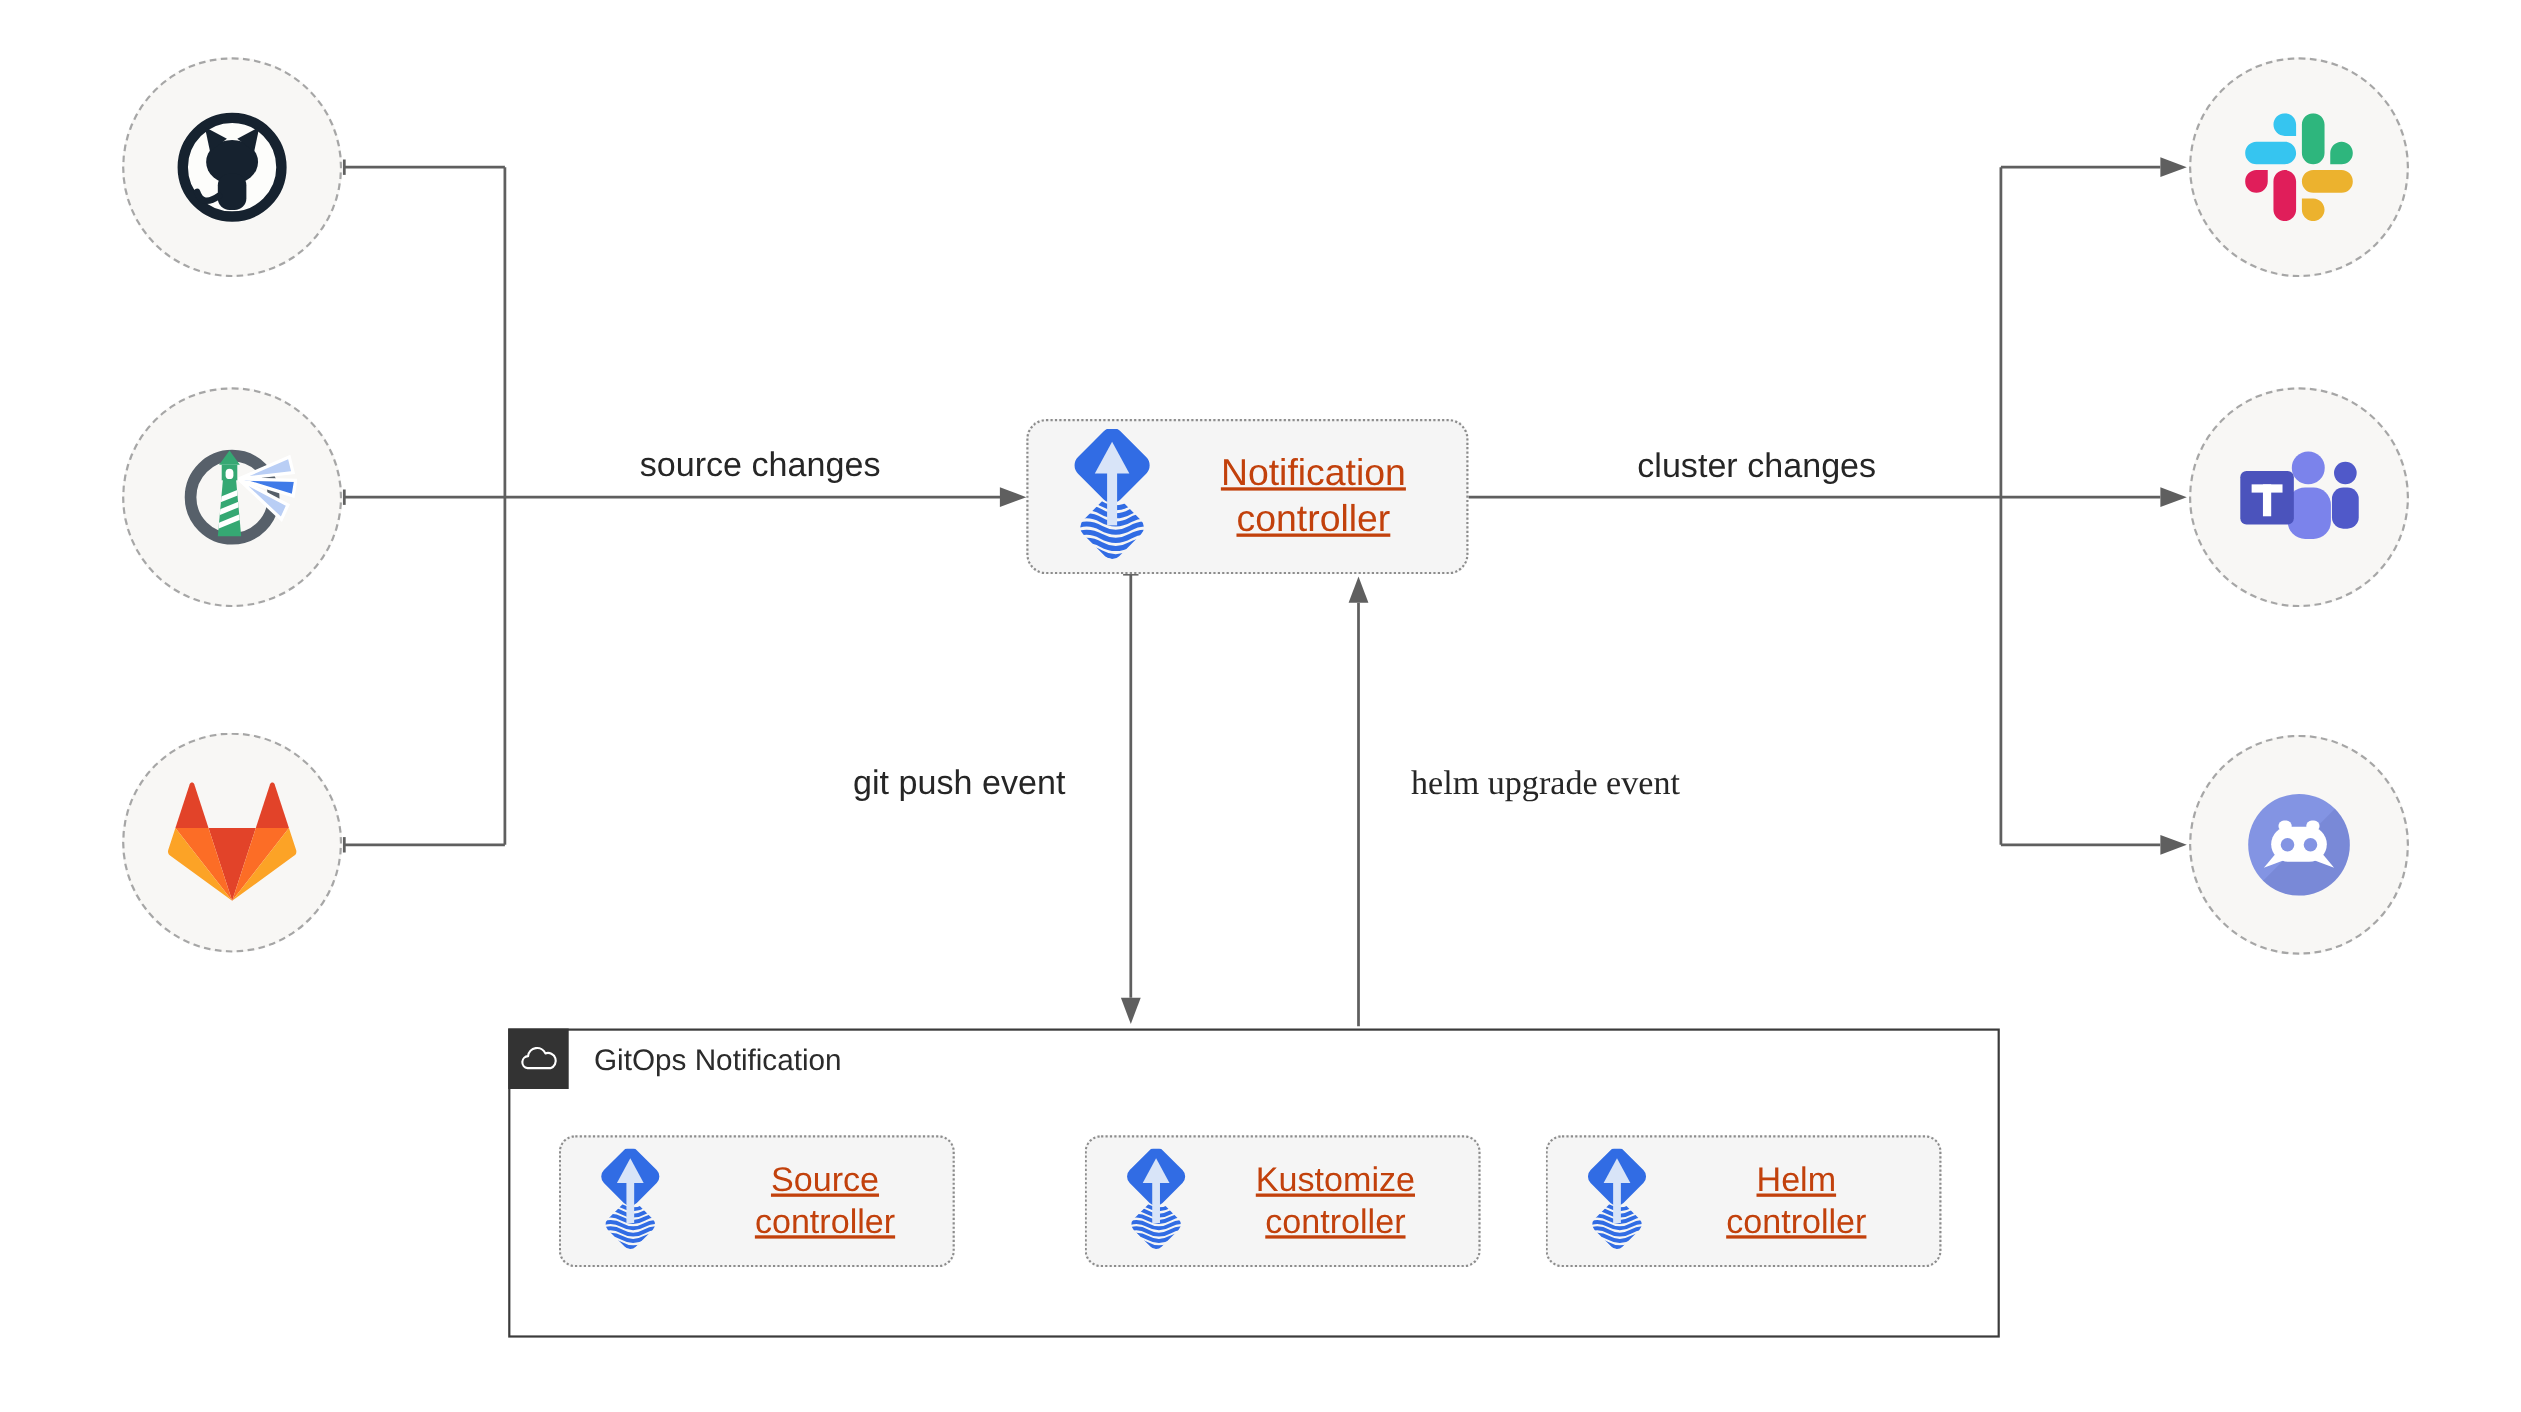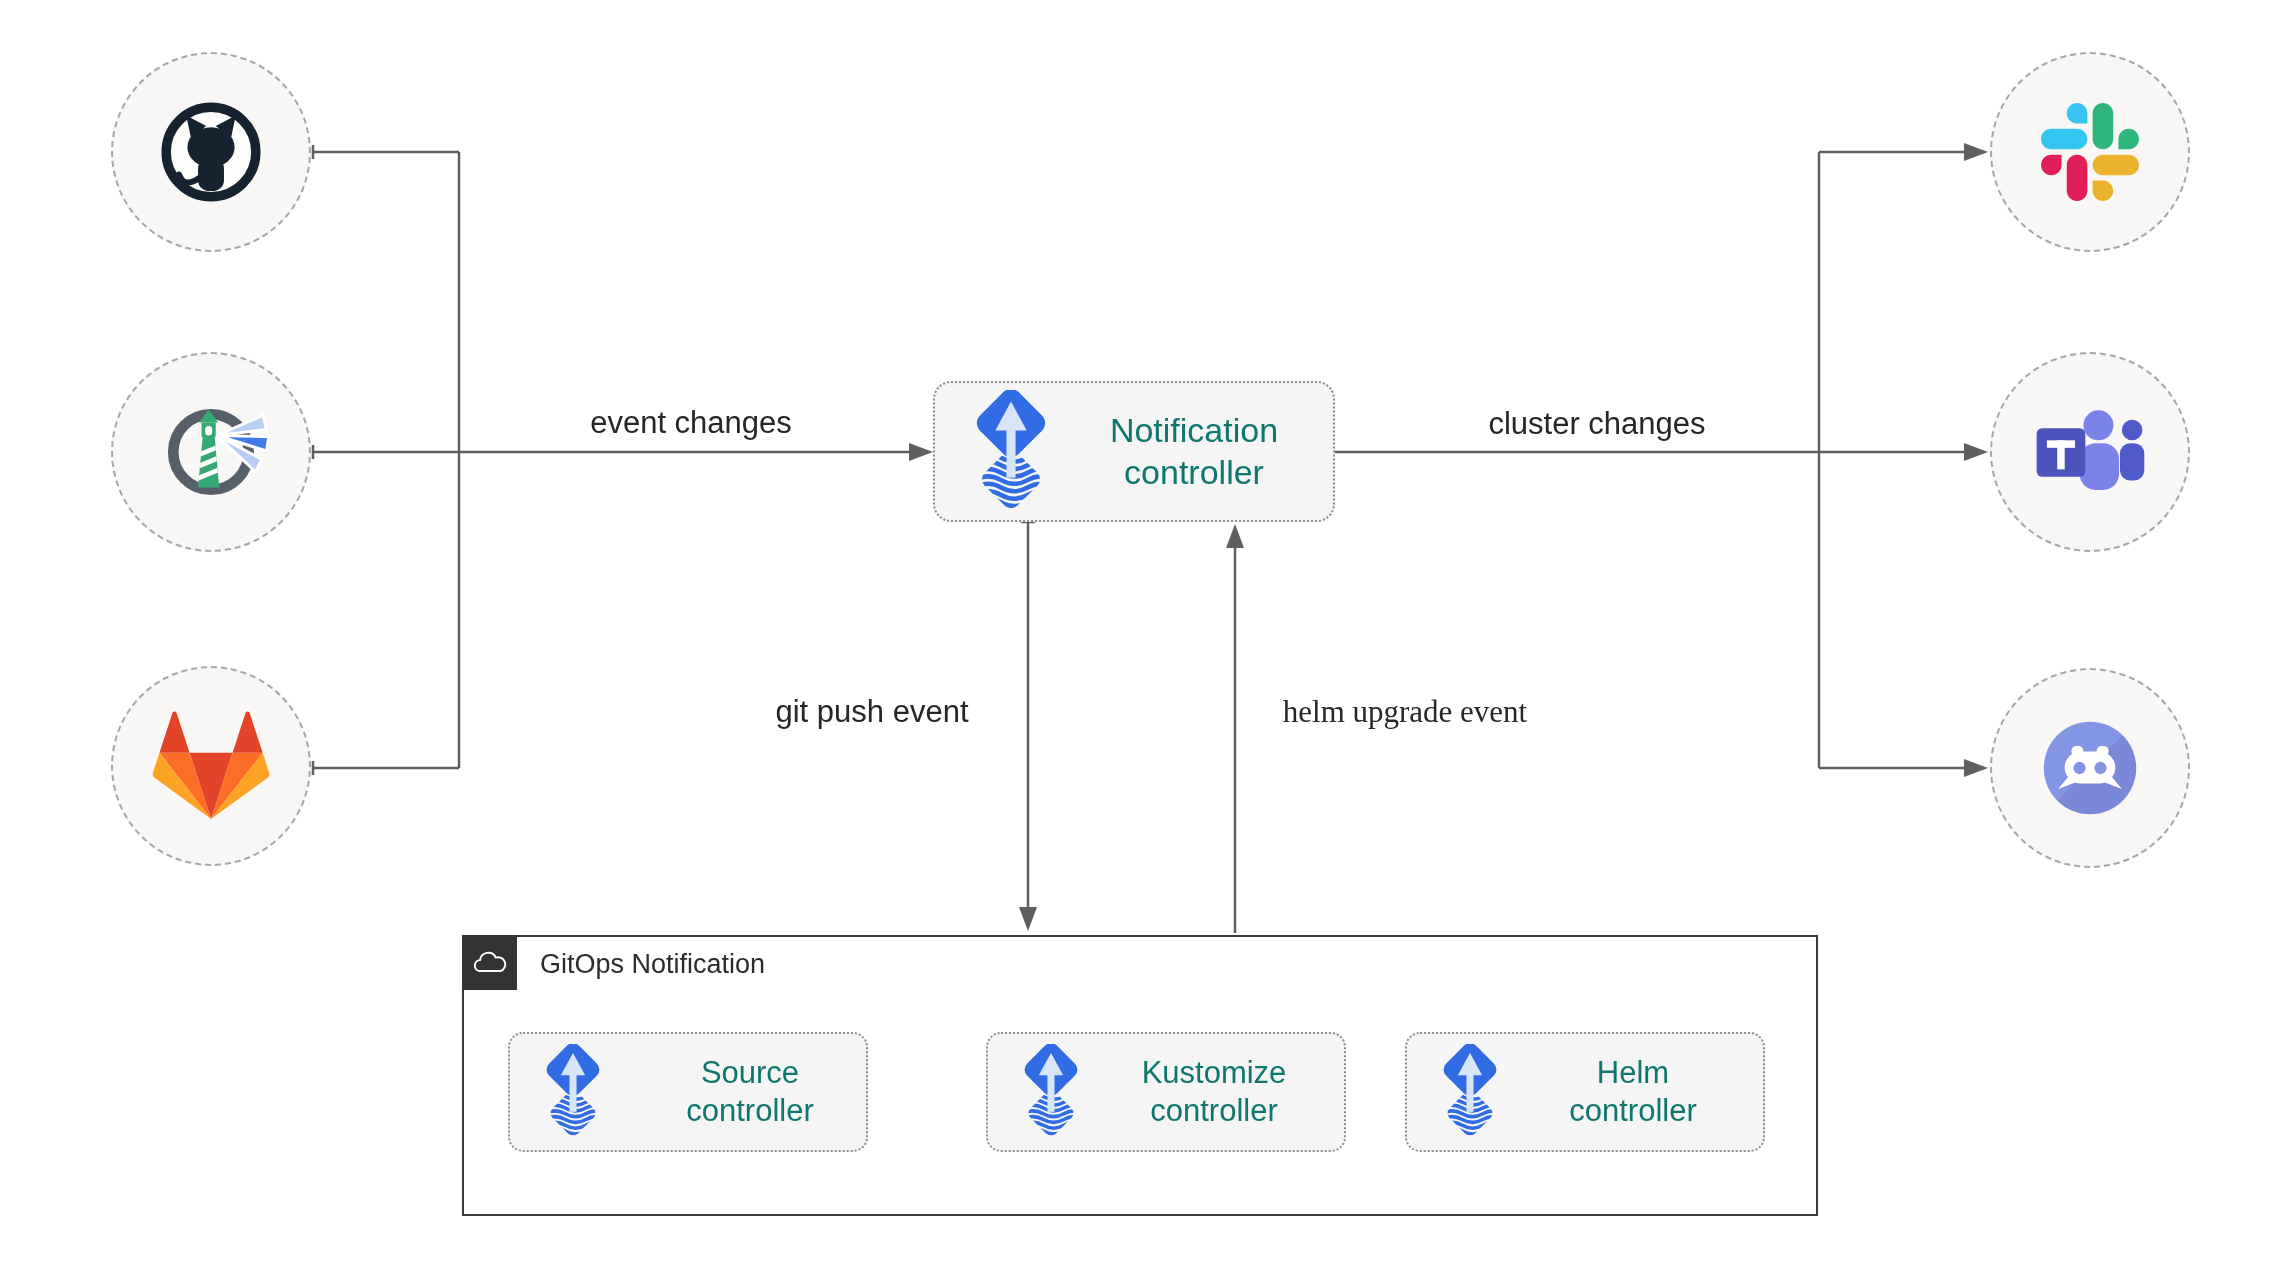--- a/index.html
+++ b/index.html
@@ -24,22 +24,23 @@
   
   .ctrl-box{
     position:absolute;box-sizing:border-box;
     background:var(--box-bg,#f5f5f5);
     border:2px dotted var(--box-border,#8c8c8c);
     border-radius:18px;
     display:flex;align-items:center;
   }
   .ctrl-box .flux{flex:0 0 auto;}
   .ctrl-text{
-    flex:1 1 auto;text-align:center;color:#0f766e;
+    flex:1 1 auto;text-align:center;color:#c2410c;
     line-height:1.22;
+    text-decoration:underline;
   }
   .notification-box{left:933px;top:381px;width:402px;height:141px;}
   .notification-box .flux{width:88px;height:124px;margin-left:32px;}
   .notification-box .ctrl-text{font-size:34px;}
 
   .reconciler-box{top:1032px;width:360px;height:120px;border-radius:15px;}
   .reconciler-box .flux{width:66px;height:96px;margin-left:30px;}
   .reconciler-box .ctrl-text{font-size:31px;}
 
   
@@ -210,21 +211,21 @@
       <rect x="27" y="35" width="46" height="29" rx="14.5" fill="#ffffff"></rect>
       <rect x="33" y="30" width="11" height="9" rx="4.5" fill="#ffffff"></rect>
       <rect x="56" y="30" width="11" height="9" rx="4.5" fill="#ffffff"></rect>
       <polygon points="31,57 21,69 37,63" fill="#ffffff"></polygon>
       <polygon points="69,57 79,69 63,63" fill="#ffffff"></polygon>
       <circle cx="40.5" cy="50" r="5.6" fill="#8394e3"></circle>
       <circle cx="59.5" cy="50" r="5.6" fill="#8394e3"></circle>
     </svg>
   </div>
 
-  <div class="edge-label" style="left:691px;top:423px;">event changes</div>
+  <div class="edge-label" style="left:691px;top:423px;">source changes</div>
   <div class="edge-label" style="left:1569px;top:424px;margin-left:28px;">cluster changes</div>
   <div class="edge-label" style="left:872px;top:712px;">git push event</div>
   <div class="edge-label" style="left:1405px;top:712px;font-family:Liberation Serif, serif;">helm upgrade event</div>
 
   <div class="group-box">
     <div class="group-badge">
       <svg width="38" height="27" viewBox="0 0 62 44">
         <path d="M14 36 A 9 9 0 0 1 14.8 18.1 A 13.5 13.5 0 0 1 40.5 14.0 A 10 10 0 0 1 48 36 Z" fill="none" stroke="#ffffff" stroke-width="3.2" stroke-linejoin="round"></path>
       </svg>
     </div>

